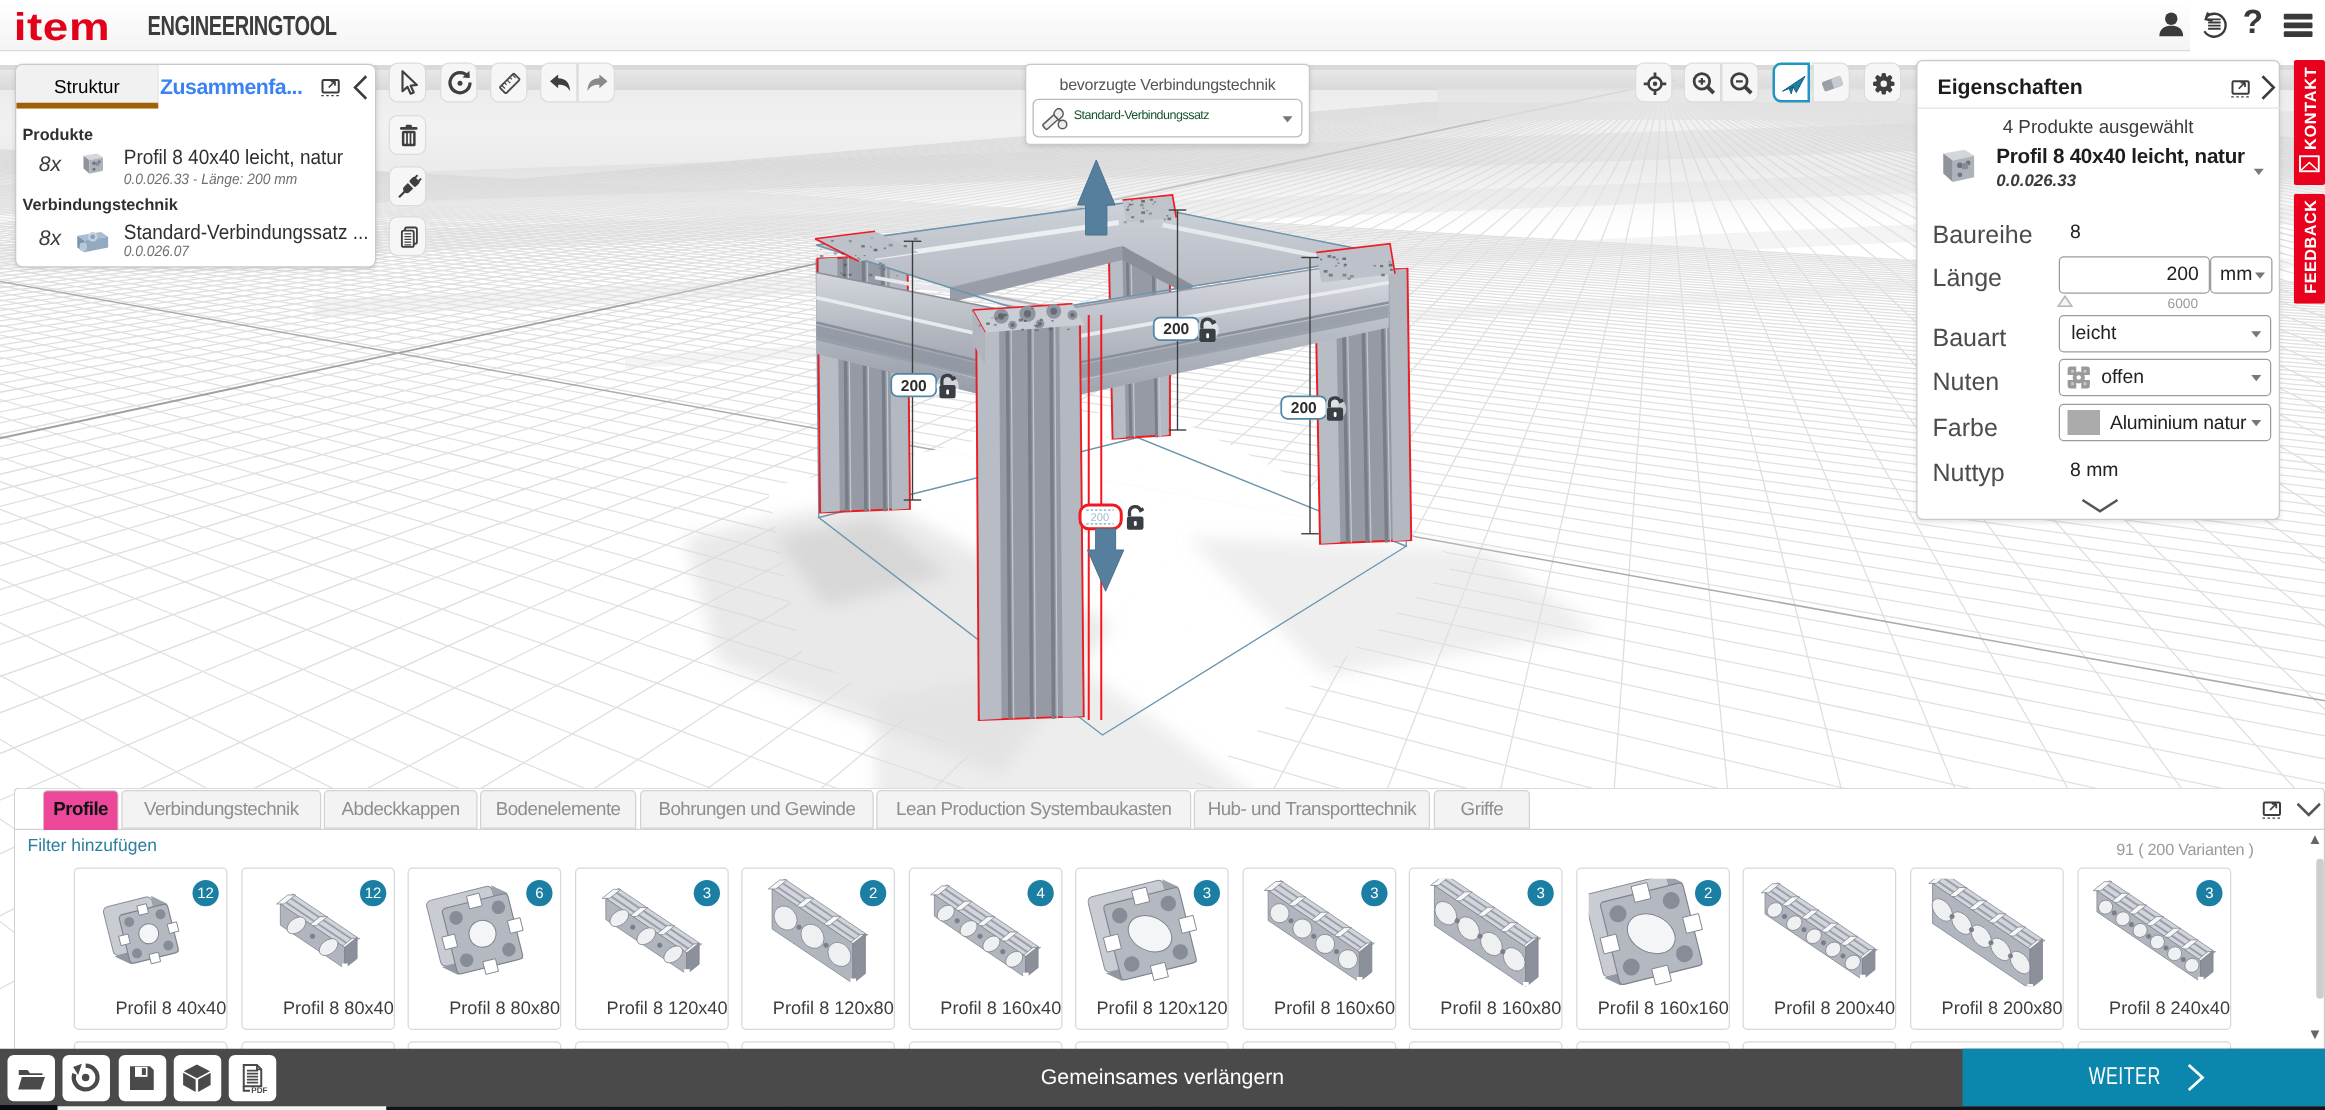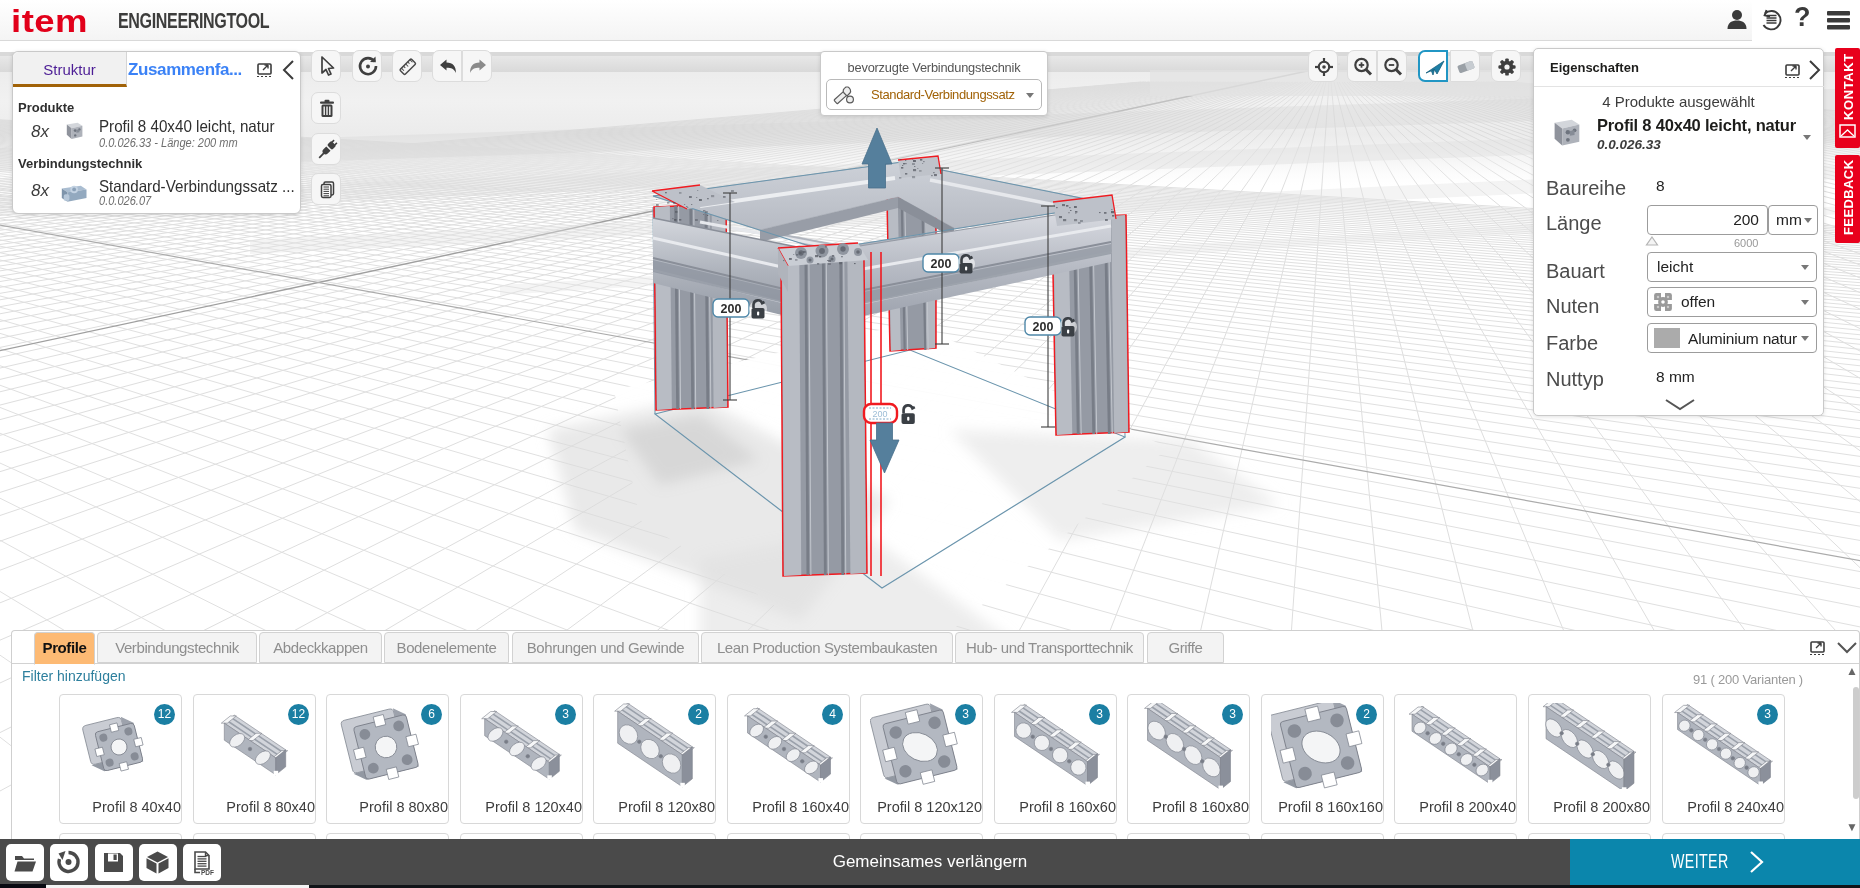--- a/index.html
+++ b/index.html
@@ -7,38 +7,38 @@
 #header { position:absolute; left:0; top:0; width:1752px; height:41px; background:linear-gradient(#ffffff,#f4f4f4); border-bottom:1px solid #d9d9d9; z-index:50; }
 #logo { position:absolute; left:11px; top:4px; font-size:31px; font-weight:bold; color:#e2001a; letter-spacing:0.4px; transform:scaleX(1.18); transform-origin:left; }
 #apptitle { position:absolute; left:118px; top:8px; font-size:22px; font-weight:bold; color:#3d3d3c; letter-spacing:-0.5px; transform:scaleX(0.73); transform-origin:left; }
 #viewport { position:absolute; left:0; top:41px; }
 .panel { position:absolute; background:#fff; border:1px solid #c9c9c9; border-radius:5px; box-shadow:0 1px 4px rgba(0,0,0,0.12); z-index:20; }
 .tbtn { position:absolute; width:30px; height:32px; background:#f6f6f6; border:1px solid #dcdcdc; border-radius:7px; z-index:20; }
 .tbtn svg { position:absolute; left:0; top:1px; }
 
 #lpanel { left:12px; top:51px; width:289px; height:163px; border-radius:6px; }
 .ltab { position:absolute; top:0; height:35px; font-size:15px; line-height:35px; text-align:center; }
-#ltab1 { left:0px; width:114px; background:#f1f1f1; border-right:1px solid #d5d5d5; border-bottom:3px solid #a16207; color:#4c1d95; border-radius:6px 0 0 0; }
+#ltab1 { left:0px; width:114px; background:#f1f1f1; border-right:1px solid #d5d5d5; border-bottom:5px solid #a16207; color:#000000; border-radius:6px 0 0 0; }
 #ltab2 { left:114px; width:116px; background:#fff; font-weight:bold; color:#3b82f6; font-size:17px; letter-spacing:-0.4px; }
 .sechead { position:absolute; left:5px; font-size:13px; font-weight:bold; color:#2f2f2f; }
 .qty { position:absolute; left:18px; font-size:17px; font-style:italic; color:#3c3c3c; }
 .ptitle { position:absolute; left:86px; font-size:16.5px; color:#2f2f2f; white-space:nowrap; transform:scaleX(0.92); transform-origin:left; }
 .psub { position:absolute; left:86px; font-size:12px; font-style:italic; color:#6e6e6e; white-space:nowrap; transform:scaleX(0.92); transform-origin:left; }
 
 #vtdrop { left:820px; top:51px; width:228px; height:65px; border-radius:4px; }
 
 #rpanel { left:1533px; top:48px; width:291px; height:368px; border-radius:5px; }
 .rlabel { position:absolute; left:12px; font-size:20px; color:#4c4c4c; }
 .rval { position:absolute; left:122px; font-size:15.5px; color:#222; }
 .rbox { position:absolute; left:113px; width:170px; height:30px; border:1px solid #9c9c9c; border-radius:4px; background:#fff; font-size:15.5px; color:#222; }
 .caret { position:absolute; width:0; height:0; border-left:4.5px solid transparent; border-right:4.5px solid transparent; border-top:5.5px solid #777; }
 
 #bpanel { position:absolute; left:11px; top:630px; width:1849px; height:209px; background:#fff; border:1px solid #cfcfcf; border-bottom:none; border-radius:4px 4px 0 0; z-index:25; }
 .btab { position:absolute; top:1px; height:31px; background:#f3f3f3; border:1px solid #d2d2d2; border-radius:4px 4px 0 0; font-size:15px; letter-spacing:-0.4px; line-height:30px; text-align:center; color:#8e8e8e; }
-.btab.active { background:#fdba74; border-bottom:1px solid #fff; font-weight:bold; color:#111; z-index:3; height:33px; }
+.btab.active { background:#ec4899; border-bottom:1px solid #fff; font-weight:bold; color:#111; z-index:3; height:33px; }
 .card { position:absolute; top:694px; z-index:26; width:123px; height:130px; background:#fff; border:1px solid #d8d8d8; border-radius:4px; }
 .badge { position:absolute; right:6px; top:9px; width:21px; height:21px; border-radius:50%; background:#1b7fa3; color:#fff; font-size:12px; text-align:center; line-height:21px; }
 .cname { position:absolute; left:0; right:0; bottom:8px; text-align:right; font-size:14.5px; color:#3d3d3d; }
 
 #bbar { position:absolute; left:0; top:839px; width:1860px; height:46px; background:#4a4a4a; z-index:40; }
 .bbtn { position:absolute; top:5px; width:38px; height:37px; background:#fff; border-radius:5px; }
 #weiter { position:absolute; left:1570px; top:839px; width:290px; height:46px; background:#0b86ac; color:#fff; z-index:41; }
 #blackstrip { position:absolute; left:0; top:885px; width:1860px; height:3px; background:#111418; z-index:45; }
 </style></head>
 <body>
@@ -754,27 +754,27 @@
   <div style="position:absolute;left:0;right:0;top:8px;text-align:center;font-size:12.8px;color:#555;letter-spacing:-0.2px">bevorzugte Verbindungstechnik</div>
   <div style="position:absolute;left:5px;top:27px;width:216px;height:31px;border:1.5px solid #b9b9b9;border-radius:5px;background:#fff">
     <svg class="abs" style="left:3px;top:2px" width="26" height="26" viewBox="0 0 26 26">
         <g stroke="#5a5a5a" fill="none" stroke-width="1.2">
           <rect x="4" y="13.5" width="13" height="5" rx="1" transform="rotate(-42 10 16)" fill="#eee"></rect>
           <path d="M16 5 C13 7 12.5 9 14 11 L17 14 L20 11 C21.5 9 20 6 18 5 Z" fill="#eee"></path>
           <path d="M17 14 L21 18 M14 11 L18 15" stroke-width="1"></path>
           <circle cx="20" cy="17.5" r="3.4" fill="#eee"></circle>
         </g>
       </svg>
-    <div style="position:absolute;left:44px;top:6.5px;font-size:13px;color:#a16207;white-space:nowrap;letter-spacing:-0.4px">Standard-Verbindungssatz</div>
+    <div style="position:absolute;left:32px;top:6.5px;font-size:10px;color:#14532d;white-space:nowrap;letter-spacing:-0.4px">Standard-Verbindungssatz</div>
     <div class="caret" style="right:7px;top:13px"></div>
   </div>
 </div>
 
 <div class="panel" id="rpanel">
-  <div class="abs" style="left:16px;top:11px;font-size:13px;font-weight:bold;color:#1d1d1b">Eigenschaften</div>
+  <div class="abs" style="left:16px;top:11px;font-size:17px;font-weight:bold;color:#1d1d1b">Eigenschaften</div>
   <svg class="abs" style="left:1779px;top:0px" width="0" height="0"></svg>
   <svg class="abs" style="left:243px;top:8px" width="30" height="30" viewBox="0 0 30 30">
       <rect x="9" y="8" width="13" height="10" rx="1" fill="none" stroke="#3c3c3c" stroke-width="1.6"></rect>
       <path d="M14 14 L19 9 M19 9 L15.5 9 M19 9 L19 12.5" stroke="#3c3c3c" stroke-width="1.4" fill="none"></path>
       <path d="M8 20.5 L22 20.5" stroke="#3c3c3c" stroke-width="1" stroke-dasharray="2,2"></path>
     </svg>
   <svg class="abs" style="left:270px;top:10px" width="20" height="22" viewBox="0 0 20 22">
       <path d="M6 2 L15 11 L6 20" fill="none" stroke="#3c3c3c" stroke-width="2"></path>
     </svg>
   <div class="abs" style="left:0;top:37px;width:291px;height:1px;background:#e3e3e3"></div>

